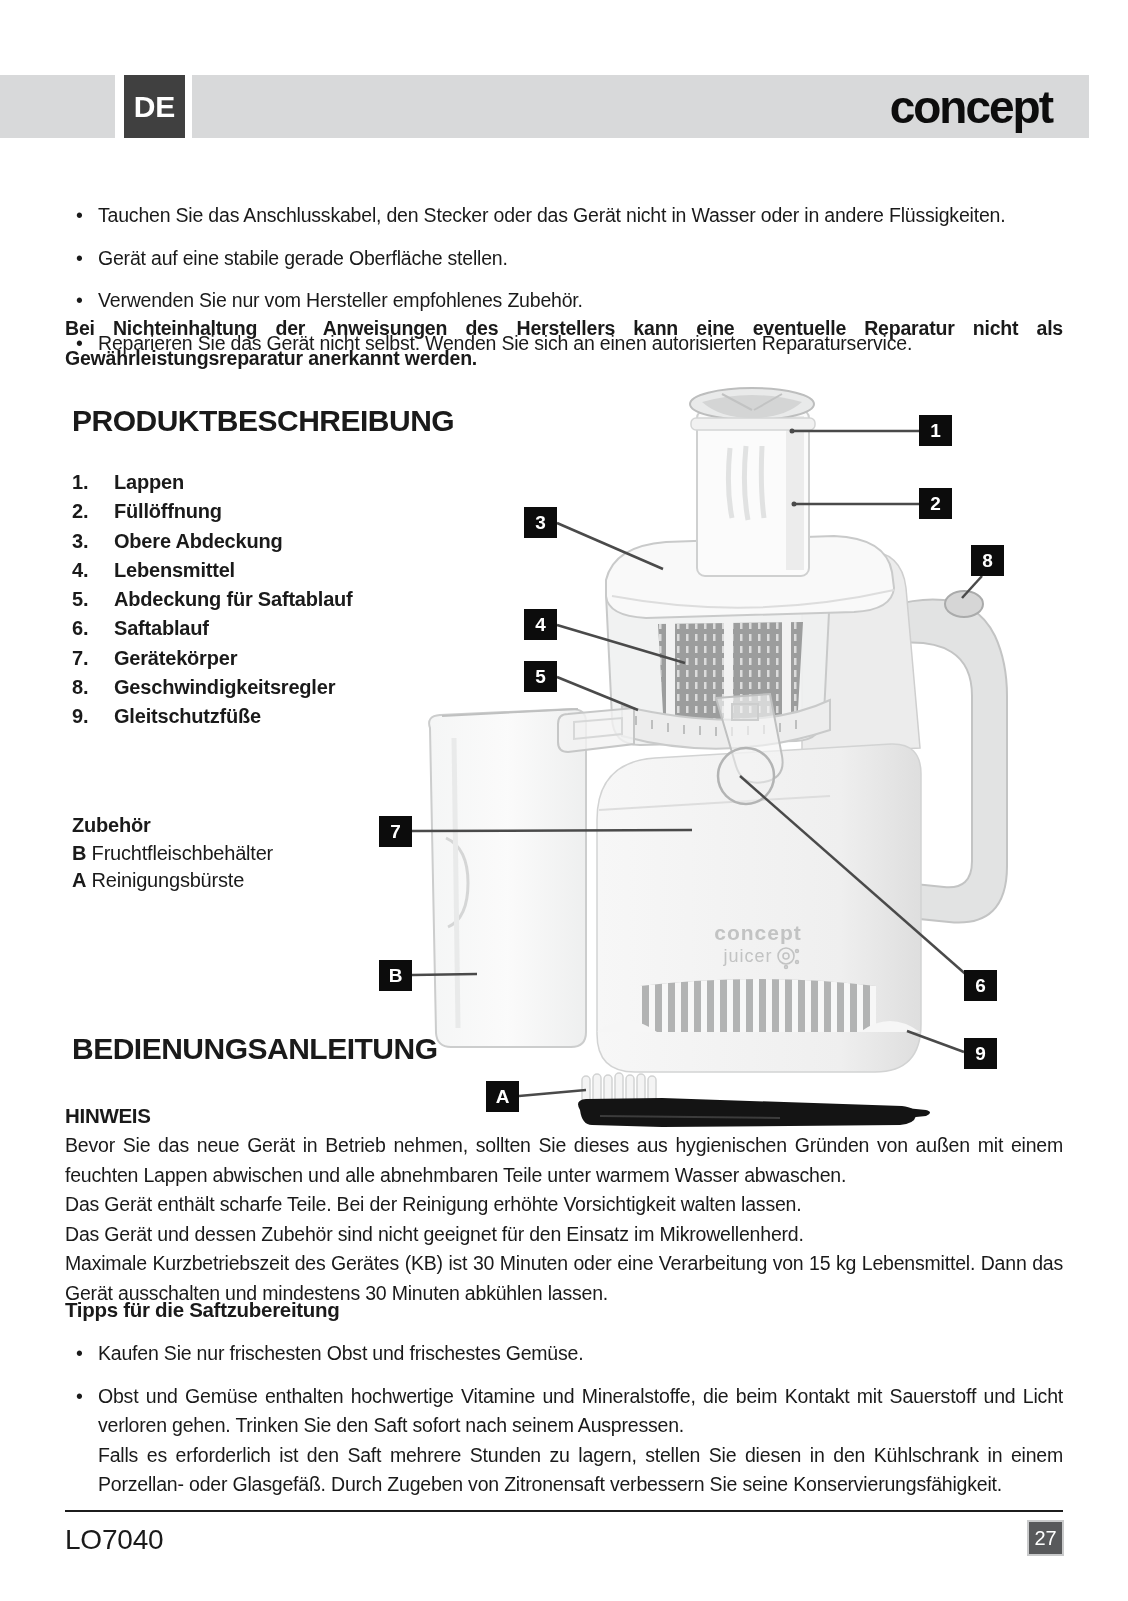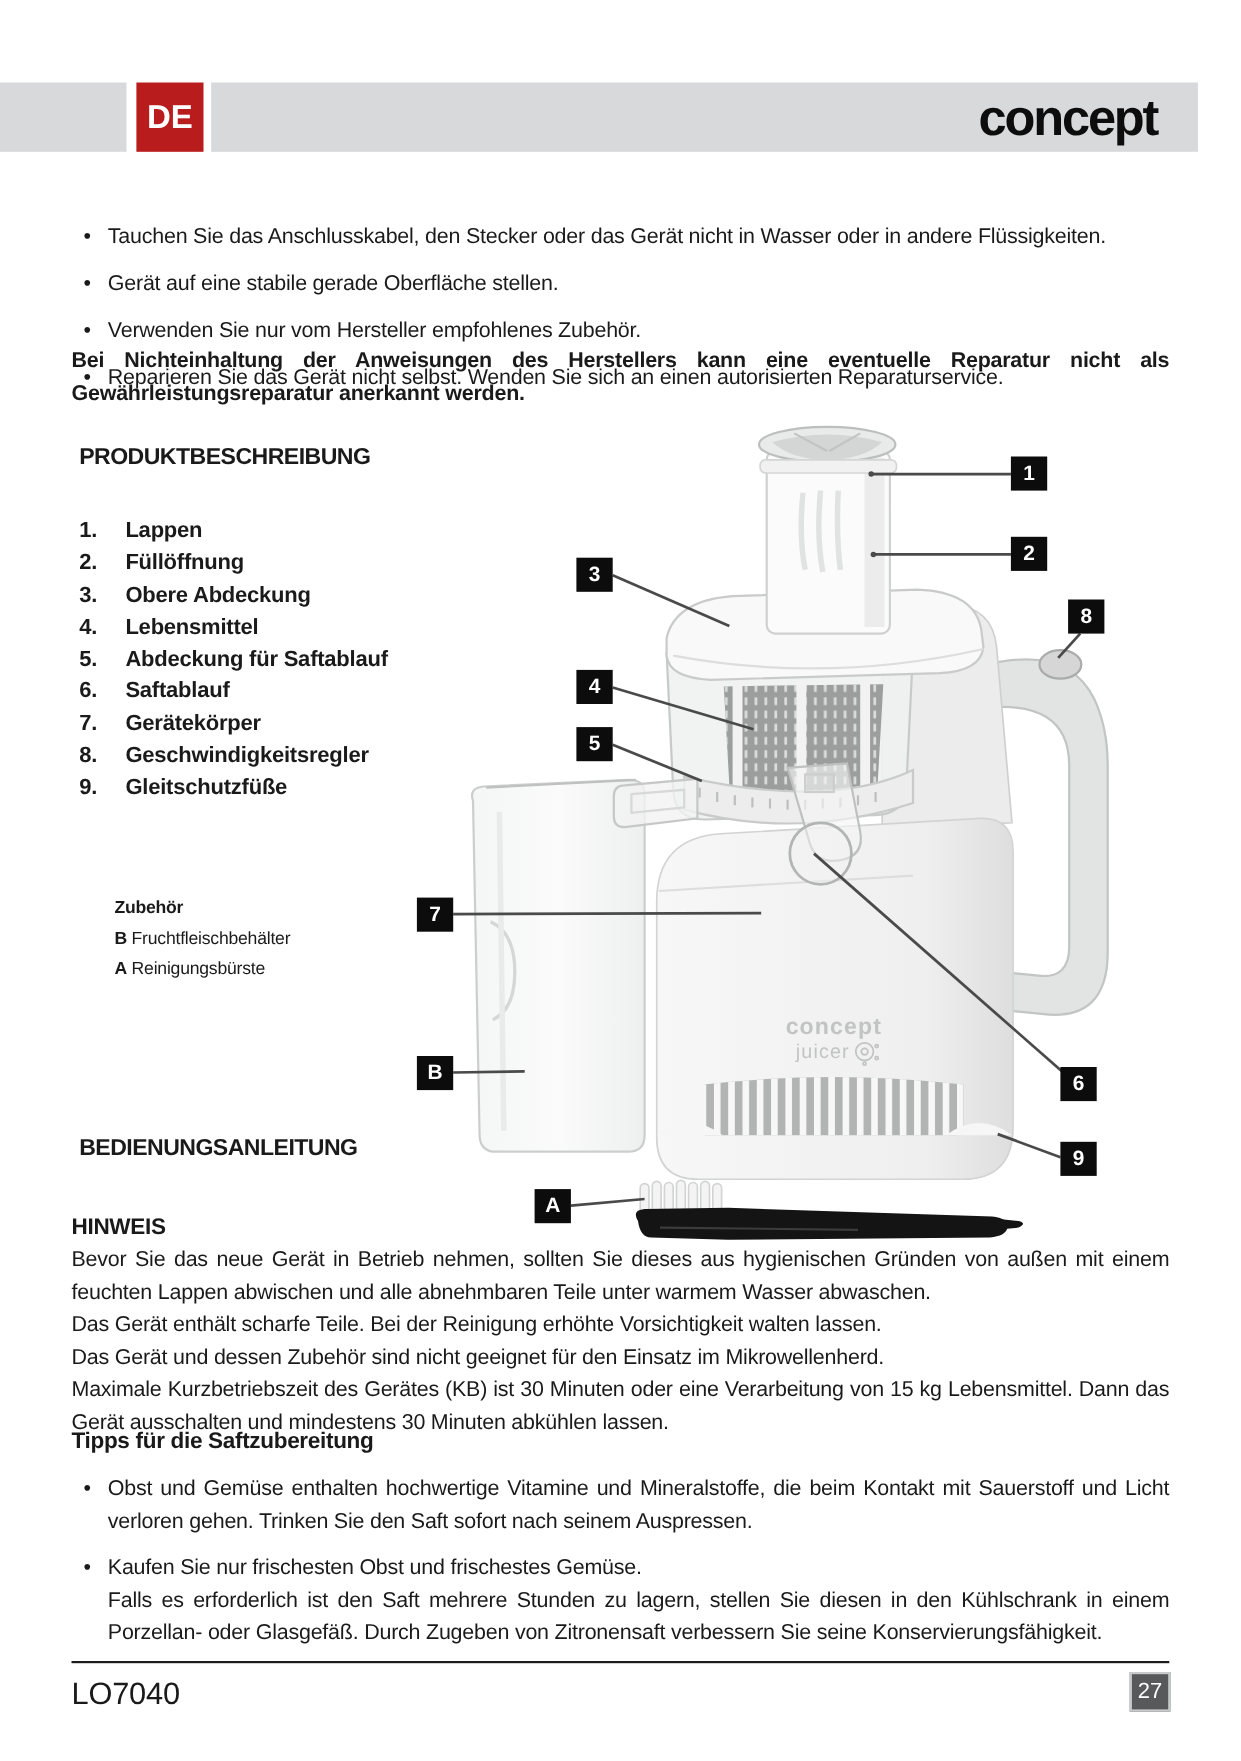--- a/index.html
+++ b/index.html
@@ -3,44 +3,44 @@
 <meta charset="utf-8">
 <style>
   html,body{margin:0;padding:0;background:#fff;}
   .page{position:relative;width:1128px;height:1601px;background:#ffffff;overflow:hidden;
         font-family:"Liberation Sans",sans-serif;color:#1a1a1a;}
 
   
   .hdr-gray{position:absolute;background:#d8d9da;}
   .hdr-left{left:0;top:75px;width:115px;height:63px;}
   .hdr-right{left:192px;top:75px;width:897px;height:63px;}
-  .lang-badge{position:absolute;left:124px;top:75px;width:61px;height:63px;background:#b91c1c;
+  .lang-badge{position:absolute;left:124px;top:75px;width:61px;height:63px;background:#404040;
               color:#fff;font-weight:bold;font-size:30px;display:flex;align-items:center;justify-content:center;}
   .brand-logo{position:absolute;top:75px;left:192px;width:860px;height:63px;display:flex;align-items:center;justify-content:flex-end;
               font-size:46px;font-weight:800;letter-spacing:-2px;color:#0d0d0d;}
 
   
   .txt{font-size:19.5px;line-height:29.5px;letter-spacing:-0.2px;}
   .bold{font-weight:bold;}
   .just{text-align:justify;}
-  .h1{font-size:21px;font-weight:bold;letter-spacing:-0.5px;}
+  .h1{font-size:30px;font-weight:bold;letter-spacing:-0.5px;}
   .h2{font-size:20.5px;font-weight:bold;letter-spacing:-0.3px;}
 
   .abs{position:absolute;}
 
   
   .brow{position:relative;padding-left:33px;margin-top:13px;}
   .brow::before{content:"•";position:absolute;left:11px;top:0;}
 
   
   .part-row{display:flex;font-weight:bold;font-size:20px;line-height:29.3px;letter-spacing:-0.2px;}
   .part-num{width:42px;flex:0 0 42px;}
 
   
-  .acc-row{font-size:16px;line-height:27.5px;letter-spacing:-0.2px;margin-left:32px;}
+  .acc-row{font-size:20px;line-height:27.5px;letter-spacing:-0.2px;}
   .acc-key{font-weight:bold;}
 
   
   .figure{position:absolute;left:350px;top:368px;width:700px;height:760px;}
   .figure svg{position:absolute;left:0;top:0;}
   .callout{position:absolute;width:33px;height:31px;background:#0c0c0c;color:#fff;
            font-weight:bold;font-size:19px;display:flex;align-items:center;justify-content:center;z-index:3;}
 
   
   .foot-line{position:absolute;left:65px;top:1510px;width:998px;height:2px;background:#1c1c1c;}
@@ -280,22 +280,22 @@
   <div class="abs txt" style="left:65px;top:1131px;width:998px;">
     <p class="just" style="margin:0;">Bevor Sie das neue Gerät in Betrieb nehmen, sollten Sie dieses aus hygienischen Gründen von außen mit einem feuchten Lappen abwischen und alle abnehmbaren Teile unter warmem Wasser abwaschen.</p>
     <p style="margin:0;">Das Gerät enthält scharfe Teile. Bei der Reinigung erhöhte Vorsichtigkeit walten lassen.</p>
     <p style="margin:0;">Das Gerät und dessen Zubehör sind nicht geeignet für den Einsatz im Mikrowellenherd.</p>
     <p class="just" style="margin:0;">Maximale Kurzbetriebszeit des Gerätes (KB) ist 30 Minuten oder eine Verarbeitung von 15 kg Lebensmittel. Dann das Gerät ausschalten und mindestens 30 Minuten abkühlen lassen.</p>
   </div>
 
   <div class="abs h2" style="left:65px;top:1298px;">Tipps für die Saftzubereitung</div>
 
   <div class="abs txt" style="left:65px;top:1326px;width:998px;">
+    <div class="brow">Kaufen Sie nur frischesten Obst und frischestes Gemüse.</div>
     <div class="brow just">Obst und Gemüse enthalten hochwertige Vitamine und Mineralstoffe, die beim Kontakt mit Sauerstoff und Licht verloren gehen. Trinken Sie den Saft sofort nach seinem Auspressen.</div>
-    <div class="brow">Kaufen Sie nur frischesten Obst und frischestes Gemüse.</div>
     <div class="just" style="padding-left:33px;">Falls es erforderlich ist den Saft mehrere Stunden zu lagern, stellen Sie diesen in den Kühlschrank in einem Porzellan- oder Glasgefäß.  Durch Zugeben von Zitronensaft verbessern Sie seine Konservierungsfähigkeit.</div>
   </div>
 
   <div class="foot-line"></div>
   <div class="foot-model">LO7040</div>
   <div class="page-num">27</div>
 
 </div>
 
 </body></html>

